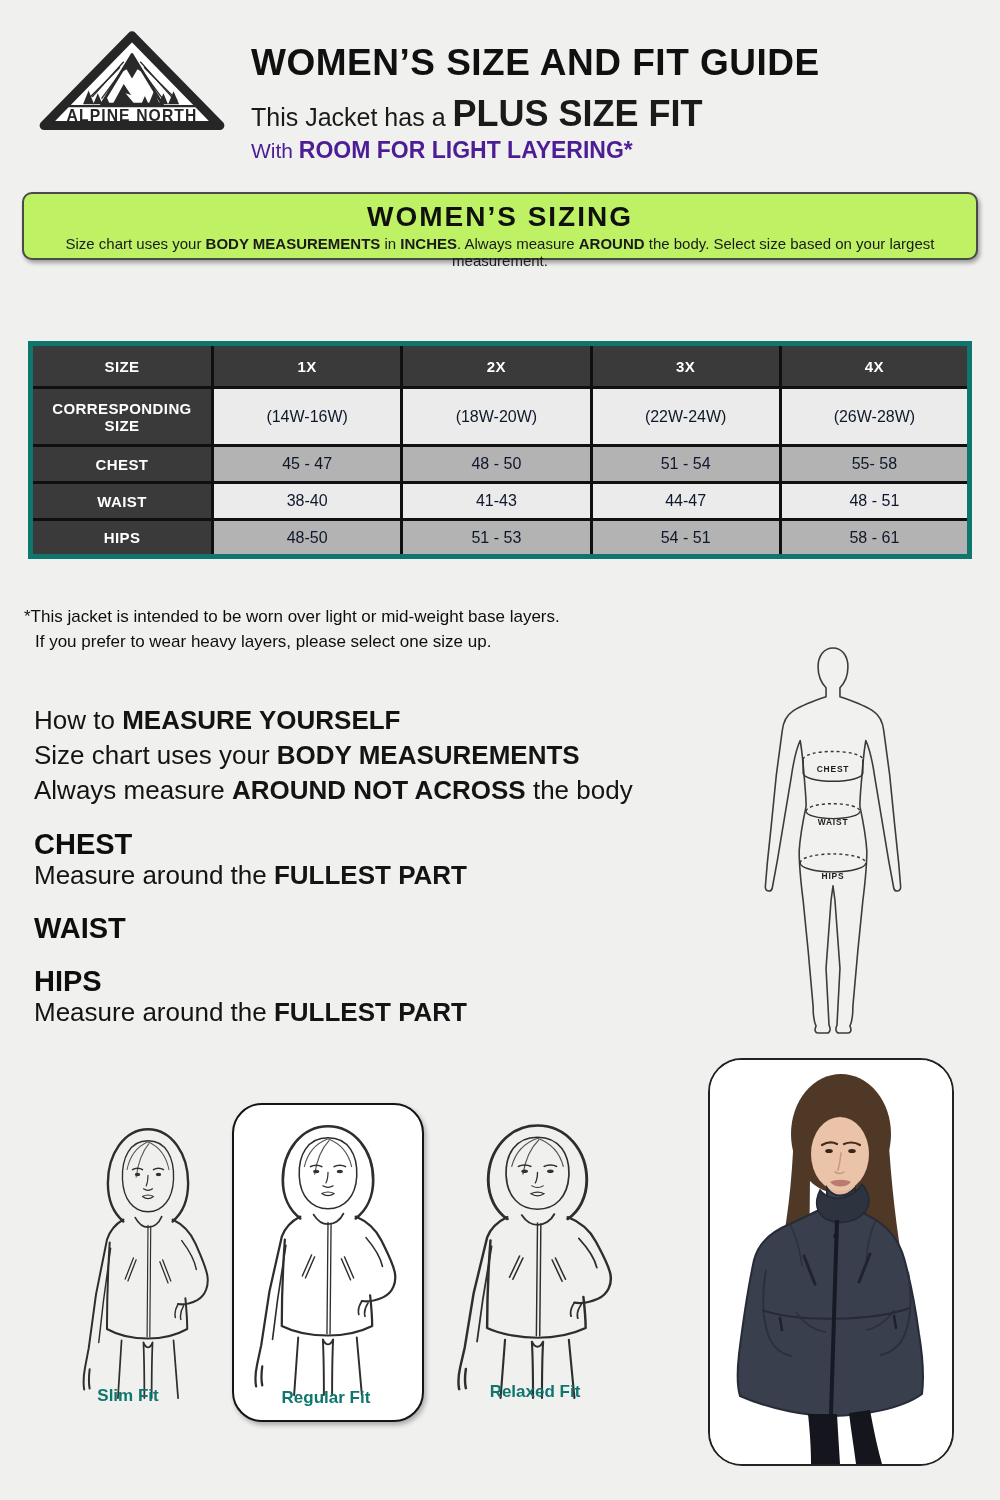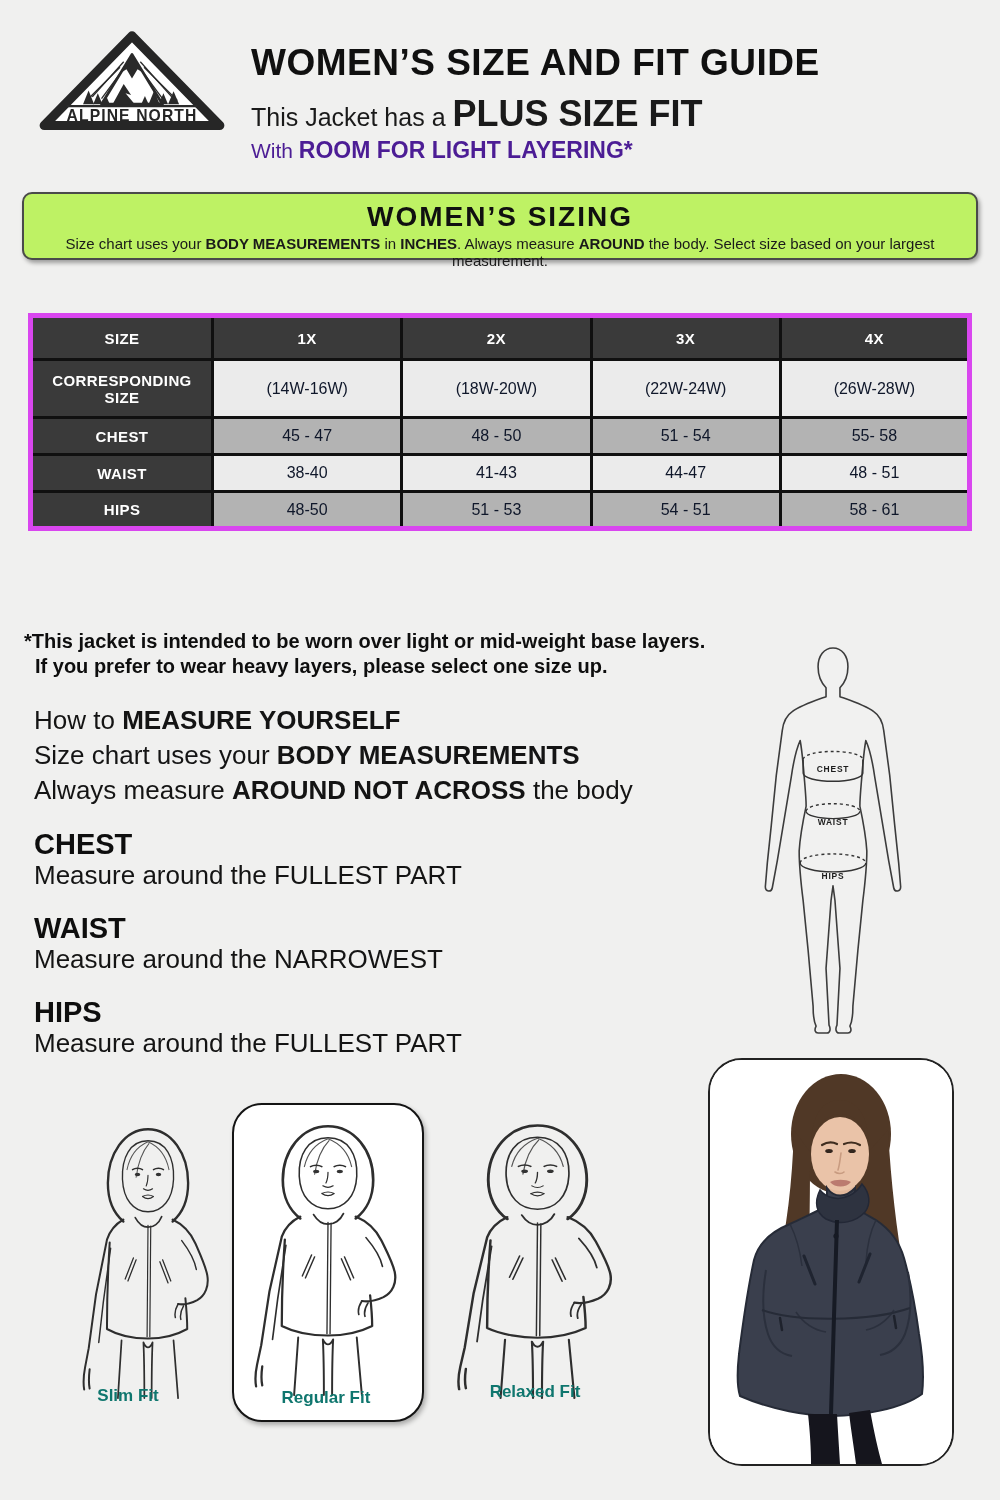--- a/index.html
+++ b/index.html
@@ -20,43 +20,43 @@
     border:2px solid #4a4a4a;border-radius:10px;box-shadow:2px 3px 4px rgba(0,0,0,.35);
     text-align:center;}
   .banner h2{margin:7px 0 2px 0;font-size:28px;letter-spacing:2px;font-weight:800;color:#101010;}
   .banner .desc{font-size:15px;color:#1a1a1a;}
   .banner .desc b{font-weight:800;}
 
   
   .tablewrap{position:absolute;left:28px;top:313px;}
   table.size{border-collapse:collapse;width:944px;table-layout:fixed;background:#101010;}
   table.size td,table.size th{border:3px solid #101010;text-align:center;vertical-align:middle;padding:0 4px;}
-  table.size{border:5px solid #d946ef;}
+  table.size{border:5px solid #0f766e;margin-top:28px;}
   col.c0{width:182px;}
   .dark{background:#3a3a3a;color:#fff;font-weight:800;font-size:15px;letter-spacing:.4px;}
   tr.hrow{height:44px;}
   tr.crow{height:58px;}
   tr.drow{height:37px;}
   .rowlight td.val{background:#ebebeb;}
   .rowgray td.val{background:#b3b3b3;}
   td.val{font-size:16px;color:#0f172a;}
 
   
-  .footnote{position:absolute;left:24px;top:629px;font-size:20px;font-weight:700;line-height:25px;color:#0e0e0e;}
+  .footnote{position:absolute;left:24px;top:604px;font-size:17px;font-weight:400;line-height:25px;color:#0e0e0e;}
   .footnote .l2{padding-left:11px;}
 
   
   .guide{position:absolute;left:34px;top:703px;font-size:26px;line-height:35px;color:#141414;}
   .guide b{font-weight:800;}
 
   .sections{position:absolute;left:34px;top:828px;}
   .msec{margin-bottom:21px;}
   .msec h3{margin:0;font-size:29px;font-weight:800;line-height:32px;color:#0e0e0e;}
   .msec p{margin:0;font-size:26px;line-height:31px;color:#141414;}
-  .msec p b{font-weight:400;margin-top:8px;}
+  .msec p b{font-weight:700;margin-top:8px;}
 
   
   .diagram{position:absolute;left:748px;top:640px;width:170px;height:398px;}
 
   
   .fit-slim{position:absolute;left:48px;top:1112px;width:200px;height:288px;}
   .fit-label{position:absolute;font-size:17px;font-weight:800;text-align:center;color:#0f766e;}
   .lab-slim{left:48px;top:1386px;width:160px;}
   .regular-box{position:absolute;left:232px;top:1103px;width:188px;height:315px;background:#fff;
     border:2px solid #141414;border-radius:30px;box-shadow:2px 3px 5px rgba(0,0,0,.3);}
@@ -174,21 +174,20 @@
     <div><span>Always measure </span><b>AROUND NOT ACROSS</b><span> the body</span></div>
   </div>
 
   <div class="sections">
     <div class="msec">
       <h3>CHEST</h3>
       <p><span>Measure around the </span><b>FULLEST PART</b></p>
     </div>
     <div class="msec">
       <h3>WAIST</h3>
-      <p><span>Measure around the </span><b>NARROWEST</b></p>
     </div>
     <div class="msec">
       <h3>HIPS</h3>
       <p><span>Measure around the </span><b>FULLEST PART</b></p>
     </div>
   </div>
 
   <svg class="diagram" viewBox="0 0 170 400">
     <path fill="#f1f1f0" stroke="#3c3c3c" stroke-width="1.6" stroke-linejoin="round" d="
       M85,8 C94,8 100,16 100,27 C100,36 97,43 92,48 L92,57

